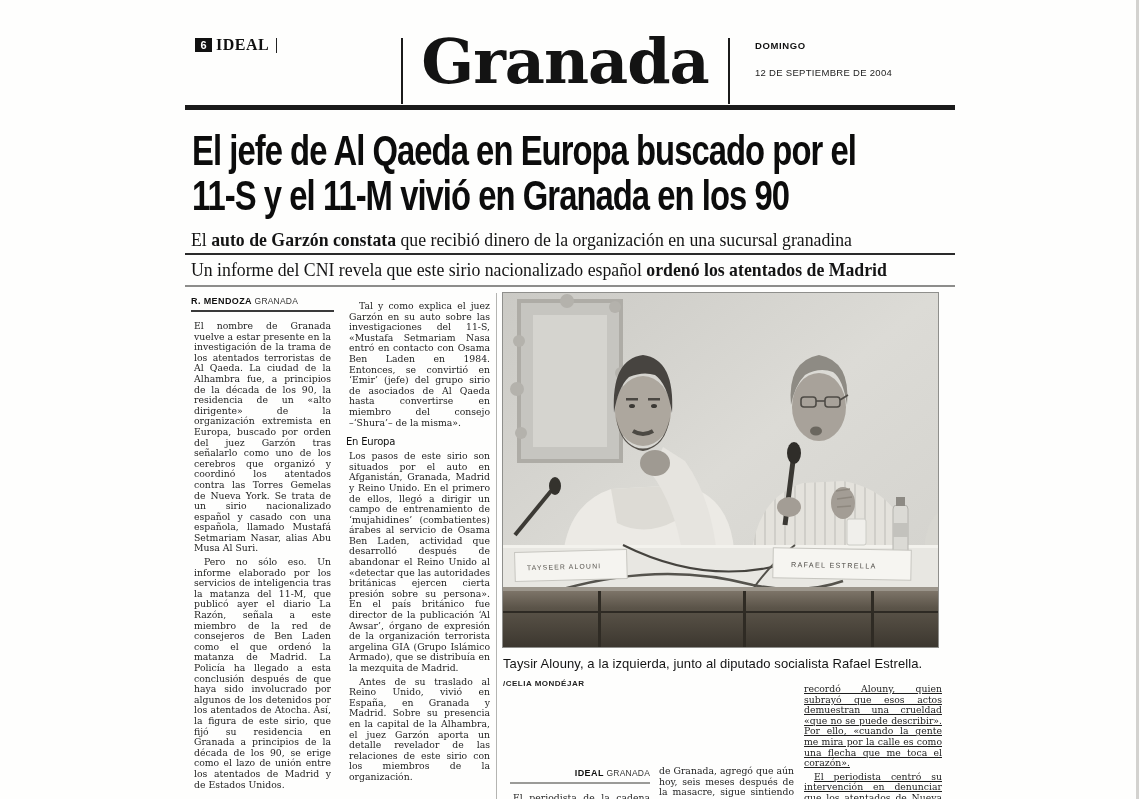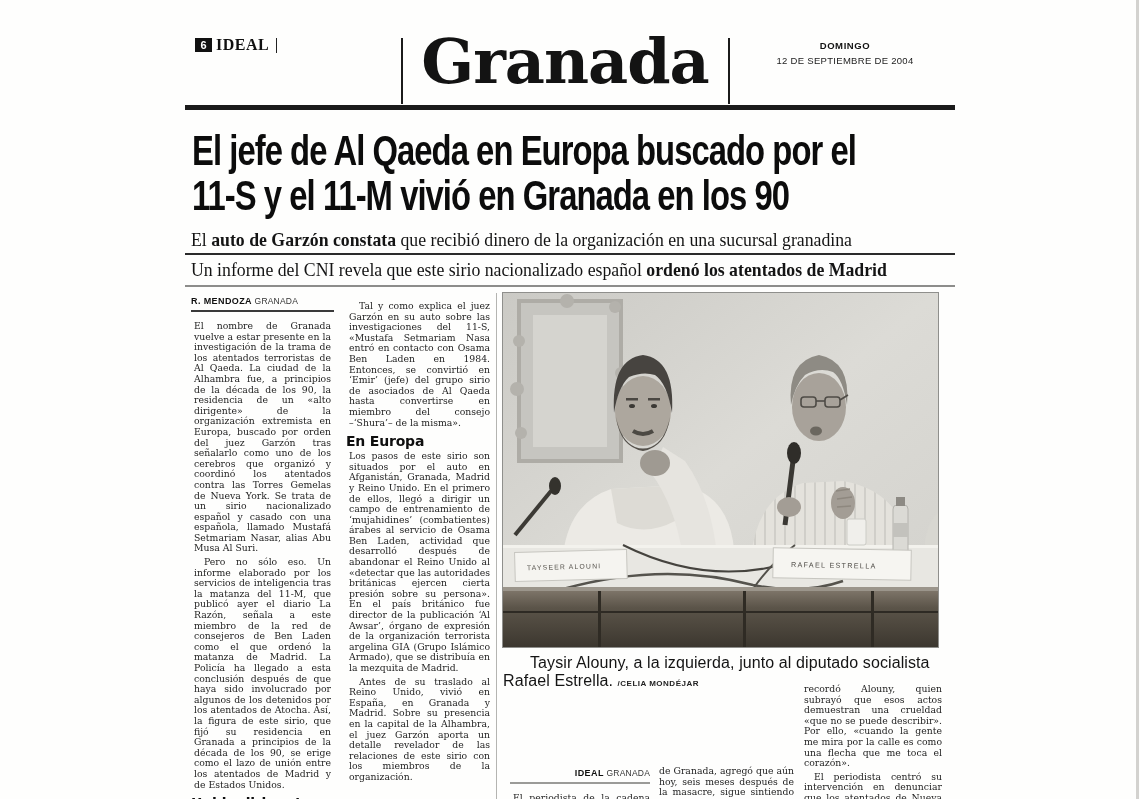--- a/index.html
+++ b/index.html
@@ -8,49 +8,49 @@
   .abs{position:absolute;}
 
   
   .folio-num{background:#111;color:#fff;font-weight:bold;font-size:11px;width:17px;height:14px;
              display:inline-flex;align-items:center;justify-content:center;}
   .brand{font-family:"Liberation Serif",serif;font-weight:bold;font-size:16px;letter-spacing:.5px;color:#101010;}
   .brand-div{width:1px;height:15px;background:#222;margin-left:3px;display:inline-block;}
   .masthead{font-family:"DejaVu Serif",serif;font-weight:bold;font-size:62px;line-height:72px;
             letter-spacing:-1px;color:#131313;text-align:center;}
   .weekday{font-size:9.5px;font-weight:bold;letter-spacing:.6px;color:#111;}
-  .date{font-size:9.5px;letter-spacing:.3px;margin-top:4px;color:#222;}
+  .date{font-size:9.5px;letter-spacing:.3px;margin-top:16px;color:#222;}
 
   
   .hl-line{white-space:nowrap;transform:scaleX(.78);transform-origin:0 0;
            font-weight:bold;font-size:42px;line-height:45px;letter-spacing:-1.2px;color:#0c0c0c;}
   .sub-line{white-space:nowrap;transform:scaleX(.91);transform-origin:0 0;
             font-family:"Liberation Serif",serif;font-size:19.5px;color:#141414;}
   .sub-line b{font-weight:bold;}
   .rule{background:#1b1b1b;}
 
   .byline{font-size:9px;font-weight:bold;letter-spacing:.4px;color:#101010;}
   .byline .place{font-weight:normal;font-size:8.5px;color:#333;letter-spacing:.2px;}
   .byline-rule{height:2px;background:#3a3a3a;margin:4px 0 9px;}
 
   .serifbody{font-family:"DejaVu Serif",serif;font-size:9.3px;line-height:10.6px;
              text-align:justify;color:#1d1d1d;}
   .serifbody p{margin:3px;}
   .serifbody p.ind{text-indent:10px;}
   .serifbody p + p{margin-top:1px;}
-  .subhd{font-family:"DejaVu Sans",sans-serif;font-weight:bold;font-size:14px;line-height:13px;
+  .subhd{font-family:"DejaVu Sans",sans-serif;font-weight:normal;font-size:10px;line-height:13px;
          letter-spacing:-.2px;margin:7px 0 3px;color:#0e0e0e;}
 
   .boxhl-line{white-space:nowrap;transform:scaleX(.85);transform-origin:0 0;
               font-weight:bold;font-size:16.5px;line-height:20.5px;letter-spacing:-.3px;color:#101010;}
   .box{border-left:5px solid #0f0f0f;padding:3px 0 4px 9px;margin-bottom:12px;}
 
   
   .photo-frame{border:1px solid #8f8f8c;background:#d9d8d3;box-sizing:border-box;}
-  .caption{font-size:16px;color:#141414;letter-spacing:.1px;margin-left:27px;}
+  .caption{font-size:13px;color:#141414;letter-spacing:.1px;}
   .credit{font-size:8px;font-weight:bold;letter-spacing:.5px;color:#222;}
 
   
   .hl2-line{white-space:nowrap;transform:scaleX(.86);transform-origin:0 0;
             font-weight:normal;font-size:25px;line-height:29.5px;letter-spacing:-.5px;color:#1f1f1f;}
   .byline2-rule{height:2px;background:#9b9b98;margin:4px 0 0;}
   .scan-edge{background:#d3d2cf;}
 </style>
 </head>
 <body>
@@ -60,21 +60,21 @@
   <div class="abs" style="left:195px;top:36px;display:flex;align-items:center;gap:4px;">
     <span class="folio-num">6</span>
     <span class="brand">IDEAL</span>
     <span class="brand-div"></span>
   </div>
 
   <div class="abs rule" style="left:401px;top:38px;width:2px;height:66px;"></div>
   <div class="abs masthead" style="left:414px;top:26px;width:302px;">Granada</div>
   <div class="abs rule" style="left:728px;top:38px;width:2px;height:66px;"></div>
 
-  <div class="abs" style="left:755px;top:40px;width:180px;text-align:center;">
+  <div class="abs" style="left:755px;top:40px;width:180px;text-align:left;">
     <div class="weekday">DOMINGO</div>
     <div class="date">12 DE SEPTIEMBRE DE 2004</div>
   </div>
 
   <div class="abs rule" style="left:185px;top:105px;width:770px;height:5px;"></div>
 
   <div class="abs" style="left:192px;top:128px;width:770px;">
     <div class="hl-line">El jefe de Al Qaeda en Europa buscado por el</div>
     <div class="hl-line">11-S y el 11-M vivió en Granada en los 90</div>
   </div>
@@ -250,19 +250,19 @@
   </div>
 
   <div class="abs serifbody" style="left:510px;top:790px;width:143px;height:9px;overflow:hidden;">
     <p>El periodista de la cadena de tele-</p>
   </div>
 
   <div class="abs serifbody" style="left:656px;top:763px;width:141px;height:36px;overflow:hidden;">
     <p>de Granada, agregó que aún hoy, seis meses después de la masacre, sigue sintiendo «casi lo mis-</p>
   </div>
 
-  <div class="abs serifbody" style="left:801px;top:681px;width:144px;height:118px;overflow:hidden;">
+  <div class="abs serifbody" style="left:801px;top:681px;width:144px;height:118px;overflow:hidden;text-decoration:underline;">
     <p>recordó Alouny, quien subrayó que esos actos demuestran una crueldad «que no se puede describir». Por ello, «cuando la gente me mira por la calle es como una flecha que me toca el corazón».</p>
     <p class="ind">El periodista centró su intervención en denunciar que los atentados de Nueva York y Washington, de los que ayer se cum-</p>
   </div>
 
   <div class="abs scan-edge" style="left:1136px;top:0;width:3px;height:799px;"></div>
 </div>
 
 </body></html>

